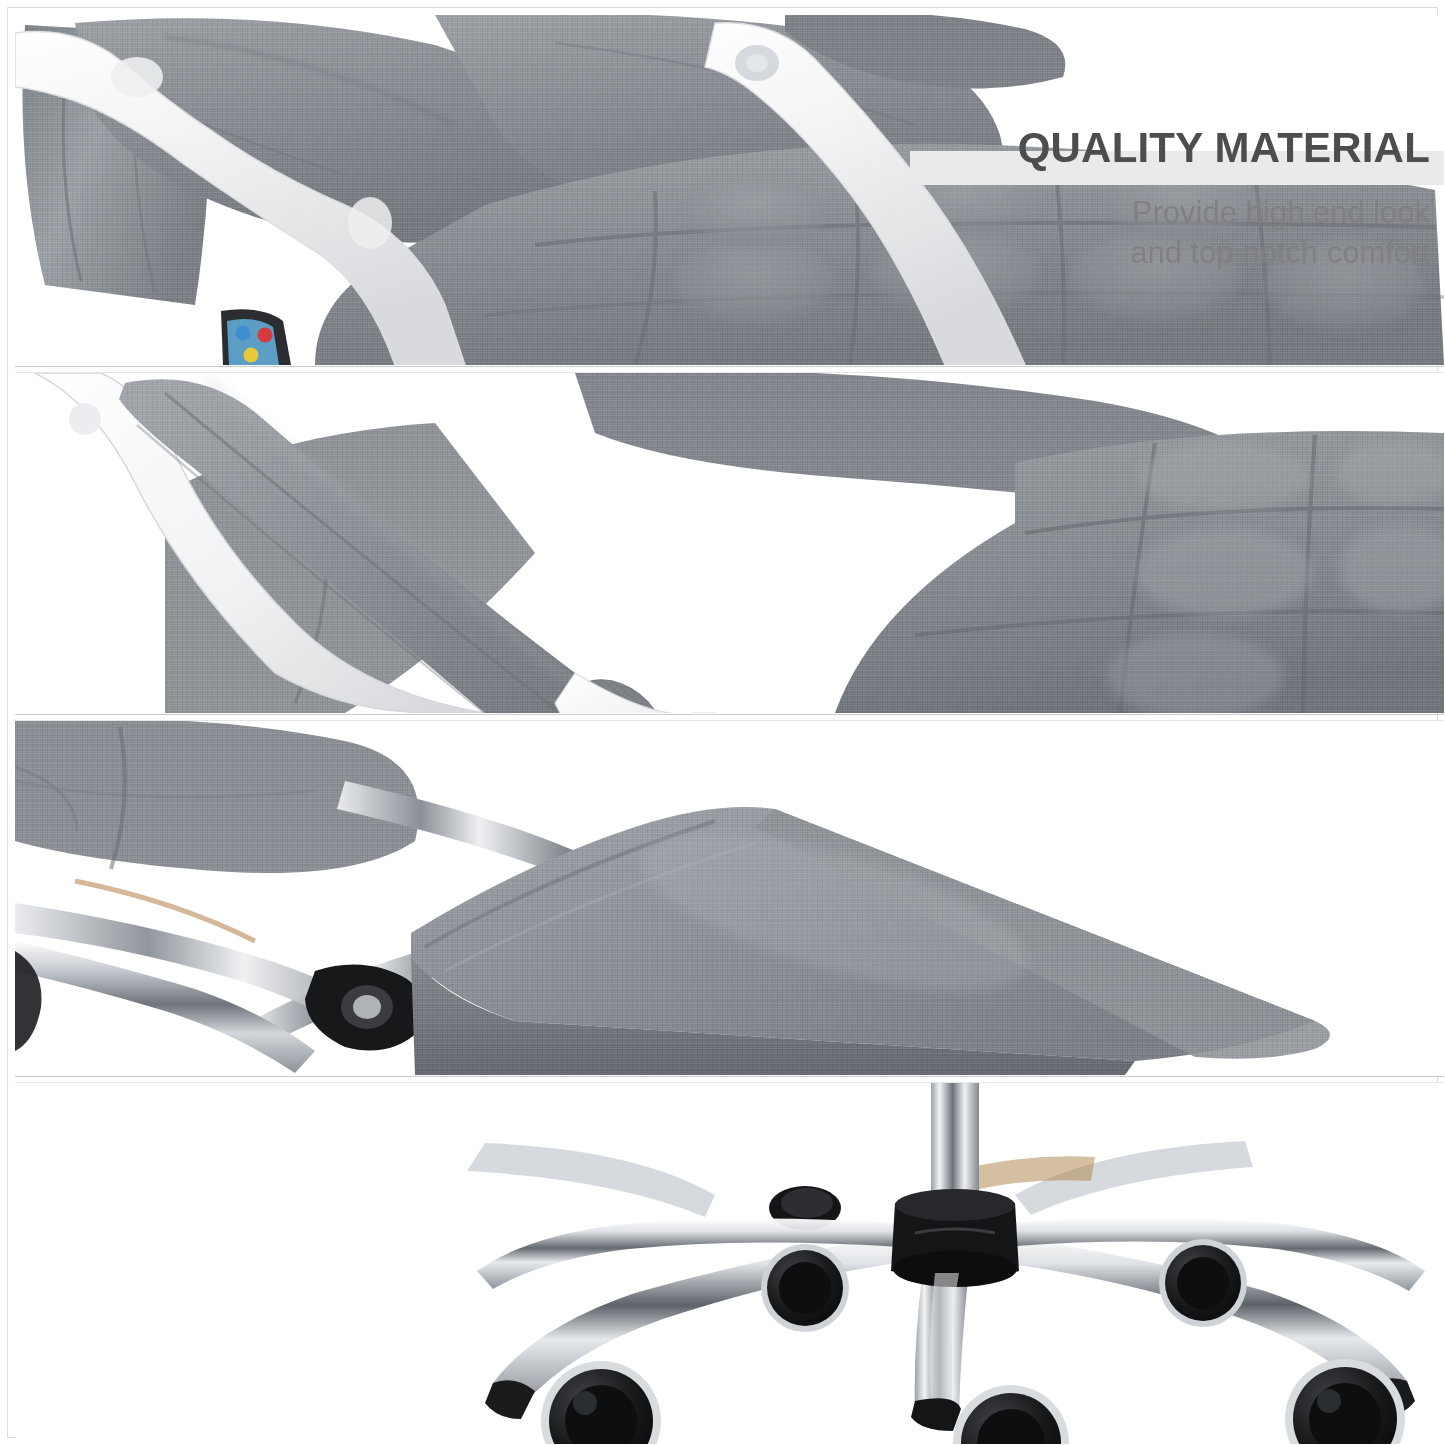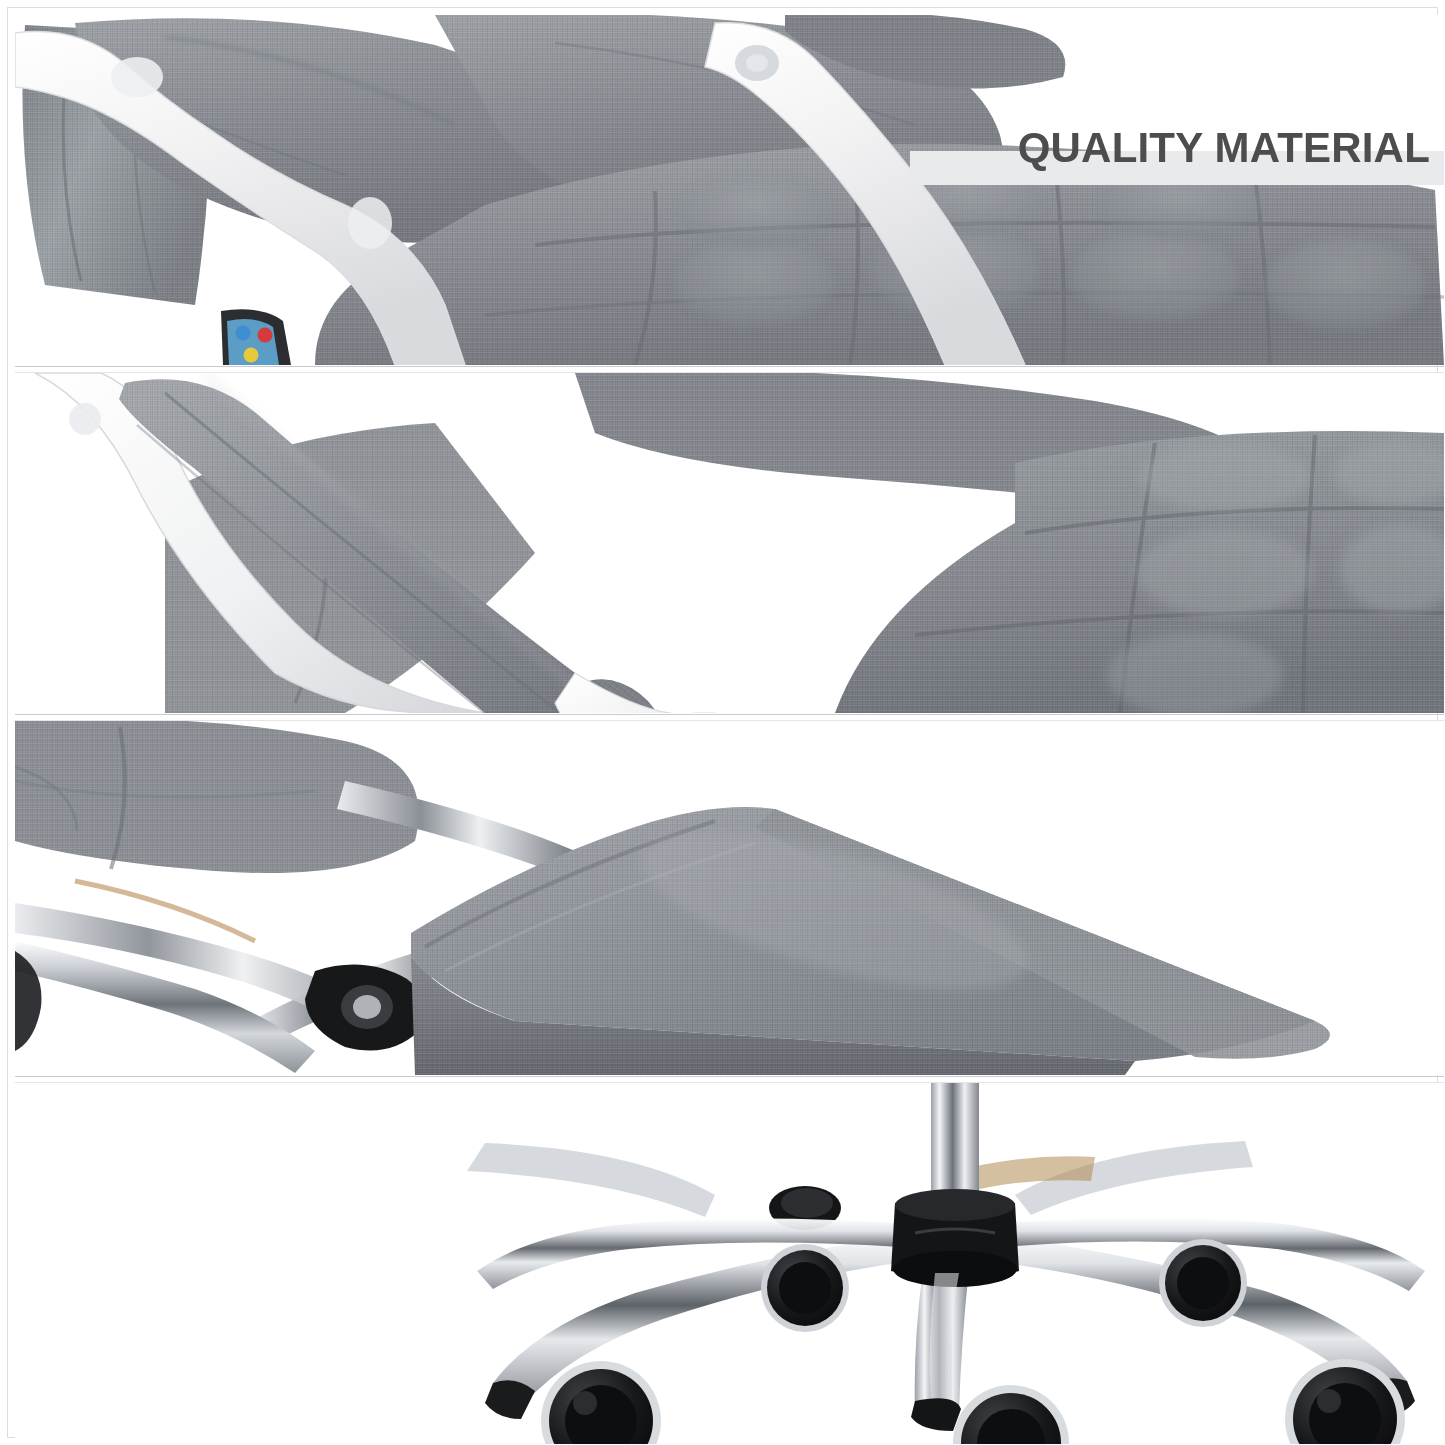--- a/index.html
+++ b/index.html
@@ -141,20 +141,22 @@
         <circle cx="250" cy="320" r="7.5" fill="#d63a3a"></circle>
         <circle cx="236" cy="340" r="7.5" fill="#e8c93c"></circle>
       </g>
     </svg>
 
     <div class="txt t1">
       <div class="head-wrap">
         <span class="band"></span>
         <h2 class="head">QUALITY MATERIAL</h2>
       </div>
+      <p class="sub">Provide high end look
+and top notch comfort</p>
     </div>
   </div>
 
   <div class="panel p2">
     <svg width="1429" height="340" viewBox="0 0 1429 340">
       <defs>
         <linearGradient id="armFab" x1="0.1" y1="0" x2="0.9" y2="1">
           <stop offset="0%" stop-color="#a2a6ab"></stop>
           <stop offset="40%" stop-color="#8d9197"></stop>
           <stop offset="100%" stop-color="#6f737a"></stop>

